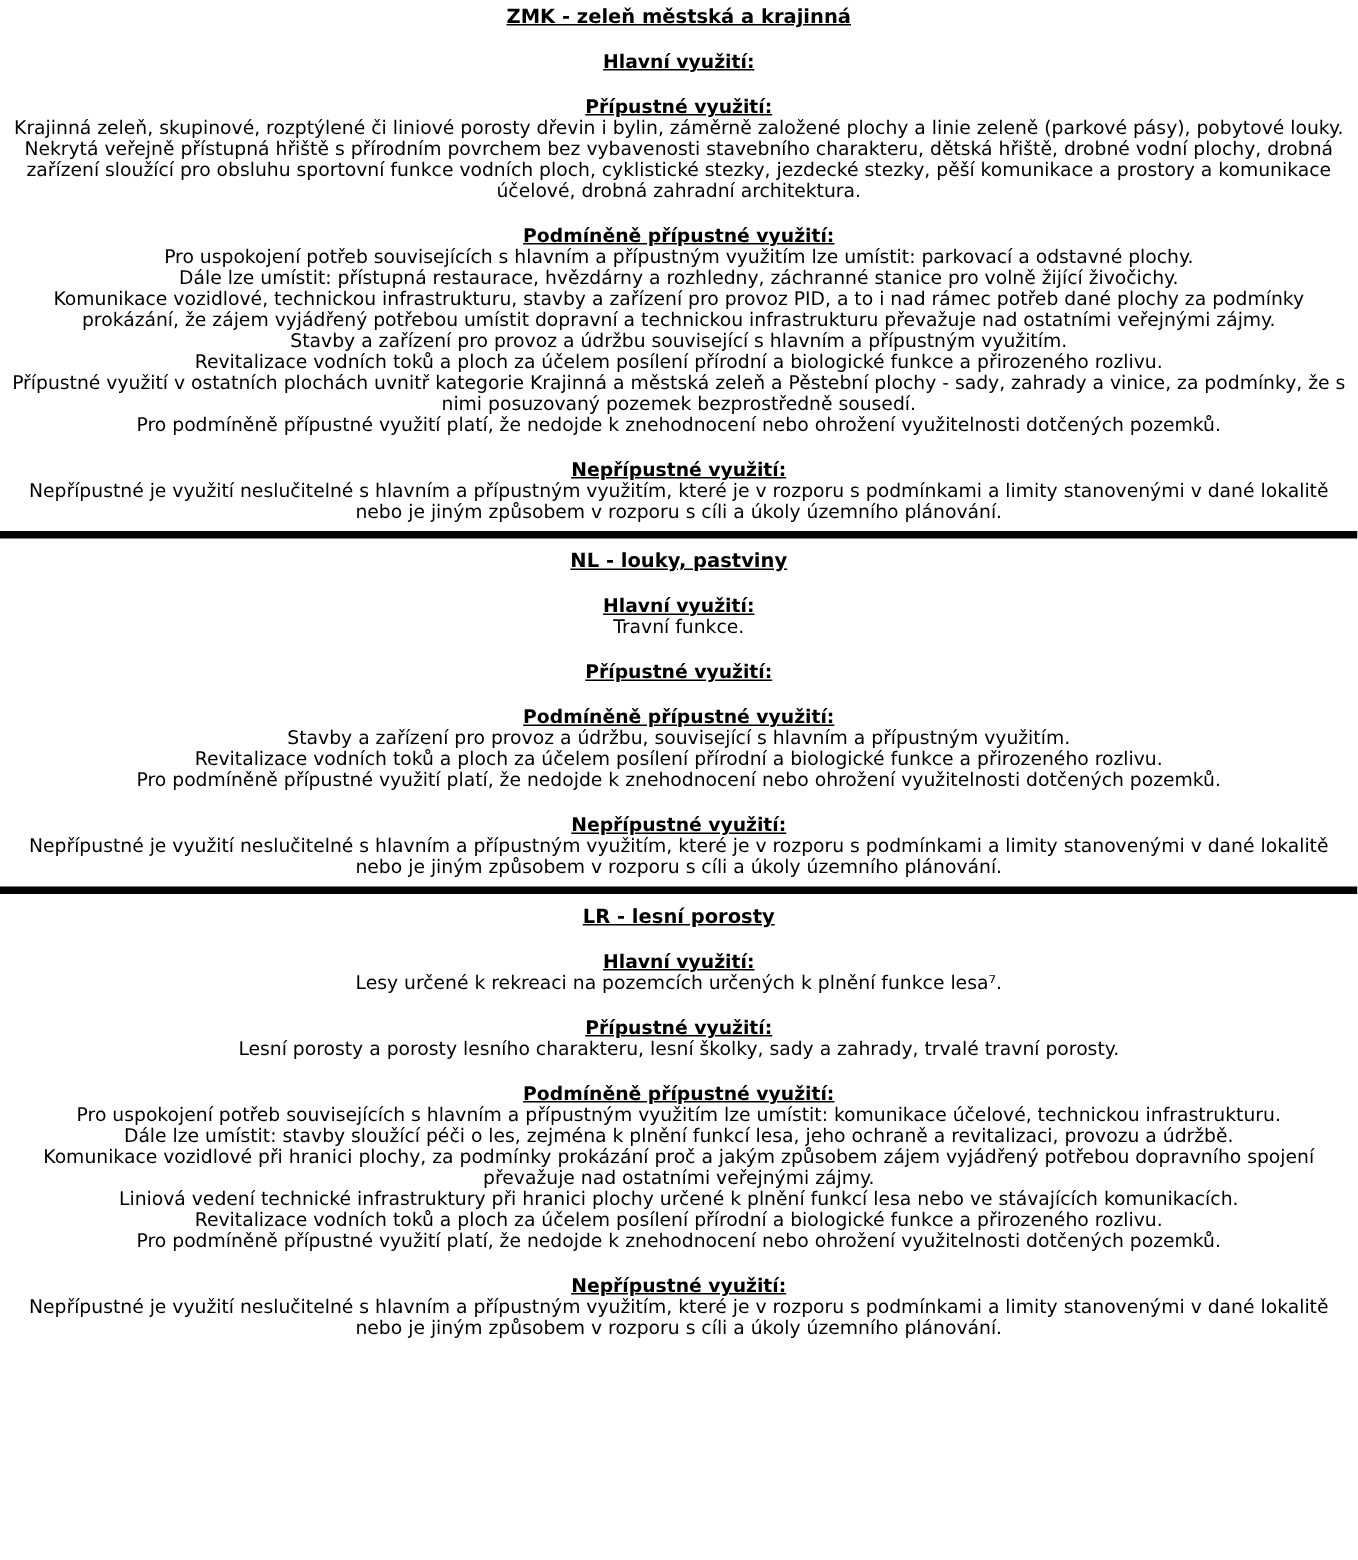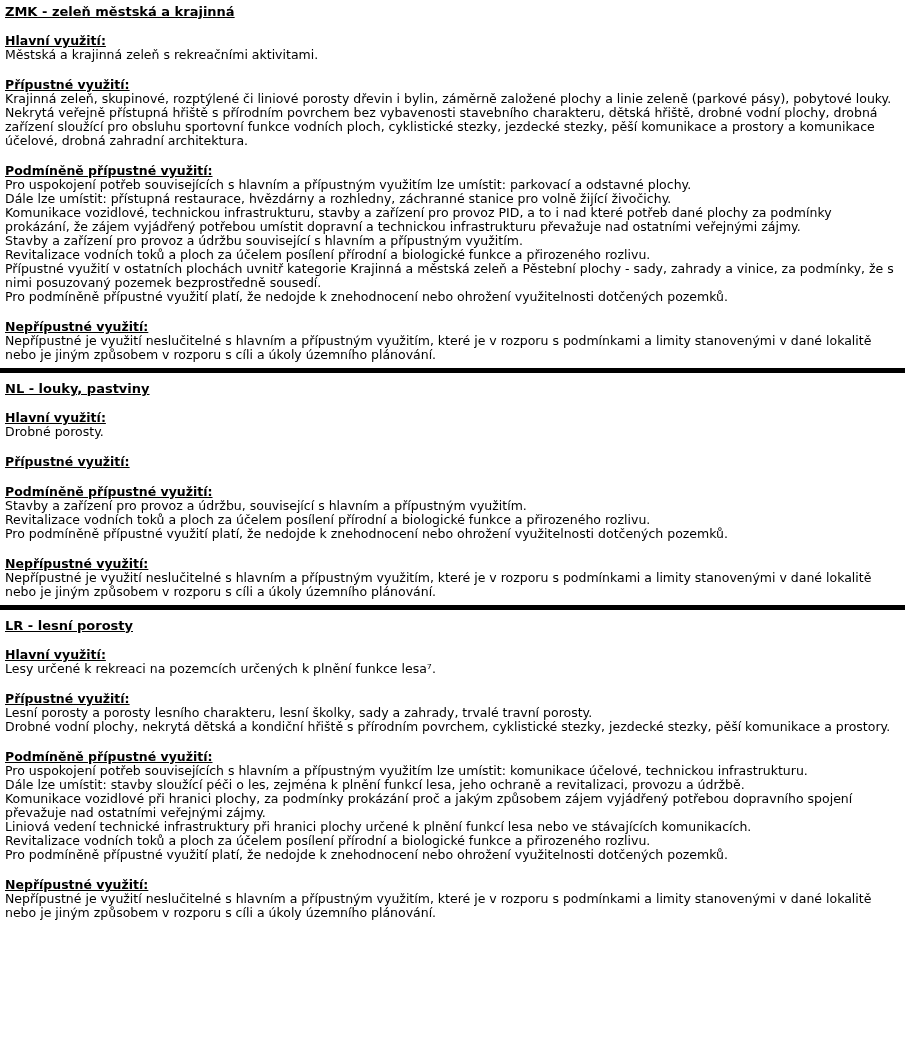--- a/index.html
+++ b/index.html
@@ -20,21 +20,21 @@
   main.doc {
     padding: 4px 5px 4px 5px;
   }
   h2.section-title {
     margin: 0 0 15px 0;
     font-size: 13px;
     line-height: 15px;
     font-weight: bold;
     text-decoration: underline;
   }
-  section.zoning-section { margin: 0; }
+  section.zoning-section { margin: 0; text-align: center; }
   .block { margin: 0 0 16px 0; }
   .block:last-child { margin-bottom: 6px; }
   .block-heading {
     font-weight: bold;
     margin: 0;
     text-decoration: underline;
   }
   p.line {
     margin: 0;
   }
@@ -51,48 +51,47 @@
   }
 </style>
 </head>
 <body>
 
 <main class="doc">
     <section class="zoning-section">
       <h2 class="section-title">ZMK - zeleň městská a krajinná</h2>
       <div class="block">
         <div class="block-heading">Hlavní využití:</div>
-        <p class="line">Městská a krajinná zeleň s rekreačními aktivitami.</p>
       </div>
       <div class="block">
         <div class="block-heading">Přípustné využití:</div>
         <p class="line">Krajinná zeleň, skupinové, rozptýlené či liniové porosty dřevin i bylin, záměrně založené plochy a linie zeleně (parkové pásy), pobytové louky.</p>
         <p class="line">Nekrytá veřejně přístupná hřiště s přírodním povrchem bez vybavenosti stavebního charakteru, dětská hřiště, drobné vodní plochy, drobná zařízení sloužící pro obsluhu sportovní funkce vodních ploch, cyklistické stezky, jezdecké stezky, pěší komunikace a prostory a komunikace účelové, drobná zahradní architektura.</p>
       </div>
       <div class="block">
         <div class="block-heading">Podmíněně přípustné využití:</div>
         <p class="line">Pro uspokojení potřeb souvisejících s hlavním a přípustným využitím lze umístit: parkovací a odstavné plochy.</p>
         <p class="line">Dále lze umístit: přístupná restaurace, hvězdárny a rozhledny, záchranné stanice pro volně žijící živočichy.</p>
-        <p class="line">Komunikace vozidlové, technickou infrastrukturu, stavby a zařízení pro provoz PID, a to i nad které potřeb dané plochy za podmínky prokázání, že zájem vyjádřený potřebou umístit dopravní a technickou infrastrukturu převažuje nad ostatními veřejnými zájmy.</p>
+        <p class="line">Komunikace vozidlové, technickou infrastrukturu, stavby a zařízení pro provoz PID, a to i nad rámec potřeb dané plochy za podmínky prokázání, že zájem vyjádřený potřebou umístit dopravní a technickou infrastrukturu převažuje nad ostatními veřejnými zájmy.</p>
         <p class="line">Stavby a zařízení pro provoz a údržbu související s hlavním a přípustným využitím.</p>
         <p class="line">Revitalizace vodních toků a ploch za účelem posílení přírodní a biologické funkce a přirozeného rozlivu.</p>
         <p class="line">Přípustné využití v ostatních plochách uvnitř kategorie Krajinná a městská zeleň a Pěstební plochy - sady, zahrady a vinice, za podmínky, že s nimi posuzovaný pozemek bezprostředně sousedí.</p>
         <p class="line">Pro podmíněně přípustné využití platí, že nedojde k znehodnocení nebo ohrožení využitelnosti dotčených pozemků.</p>
       </div>
       <div class="block">
         <div class="block-heading">Nepřípustné využití:</div>
         <p class="line">Nepřípustné je využití neslučitelné s hlavním a přípustným využitím, které je v rozporu s podmínkami a limity stanovenými v dané lokalitě nebo je jiným způsobem v rozporu s cíli a úkoly územního plánování.</p>
       </div>
     </section>
     <div class="divider"></div>
     <section class="zoning-section">
       <h2 class="section-title">NL - louky, pastviny</h2>
       <div class="block">
         <div class="block-heading">Hlavní využití:</div>
-        <p class="line">Drobné porosty.</p>
+        <p class="line">Travní funkce.</p>
       </div>
       <div class="block">
         <div class="block-heading">Přípustné využití:</div>
       </div>
       <div class="block">
         <div class="block-heading">Podmíněně přípustné využití:</div>
         <p class="line">Stavby a zařízení pro provoz a údržbu, související s hlavním a přípustným využitím.</p>
         <p class="line">Revitalizace vodních toků a ploch za účelem posílení přírodní a biologické funkce a přirozeného rozlivu.</p>
         <p class="line">Pro podmíněně přípustné využití platí, že nedojde k znehodnocení nebo ohrožení využitelnosti dotčených pozemků.</p>
       </div>
@@ -104,21 +103,20 @@
     <div class="divider"></div>
     <section class="zoning-section">
       <h2 class="section-title">LR - lesní porosty</h2>
       <div class="block">
         <div class="block-heading">Hlavní využití:</div>
         <p class="line">Lesy určené k rekreaci na pozemcích určených k plnění funkce lesa⁷.</p>
       </div>
       <div class="block">
         <div class="block-heading">Přípustné využití:</div>
         <p class="line">Lesní porosty a porosty lesního charakteru, lesní školky, sady a zahrady, trvalé travní porosty.</p>
-        <p class="line">Drobné vodní plochy, nekrytá dětská a kondiční hřiště s přírodním povrchem, cyklistické stezky, jezdecké stezky, pěší komunikace a prostory.</p>
       </div>
       <div class="block">
         <div class="block-heading">Podmíněně přípustné využití:</div>
         <p class="line">Pro uspokojení potřeb souvisejících s hlavním a přípustným využitím lze umístit: komunikace účelové, technickou infrastrukturu.</p>
         <p class="line">Dále lze umístit: stavby sloužící péči o les, zejména k plnění funkcí lesa, jeho ochraně a revitalizaci, provozu a údržbě.</p>
         <p class="line">Komunikace vozidlové při hranici plochy, za podmínky prokázání proč a jakým způsobem zájem vyjádřený potřebou dopravního spojení převažuje nad ostatními veřejnými zájmy.</p>
         <p class="line">Liniová vedení technické infrastruktury při hranici plochy určené k plnění funkcí lesa nebo ve stávajících komunikacích.</p>
         <p class="line">Revitalizace vodních toků a ploch za účelem posílení přírodní a biologické funkce a přirozeného rozlivu.</p>
         <p class="line">Pro podmíněně přípustné využití platí, že nedojde k znehodnocení nebo ohrožení využitelnosti dotčených pozemků.</p>
       </div>

